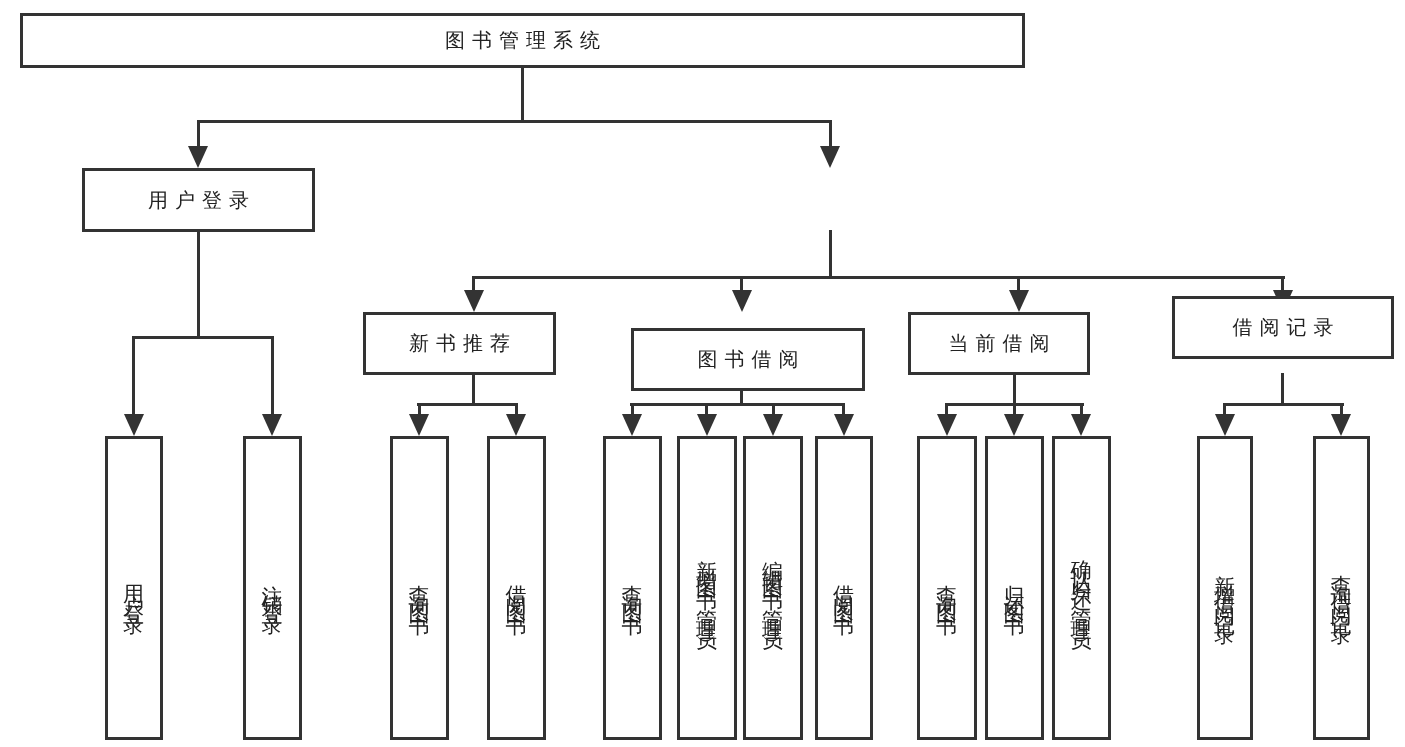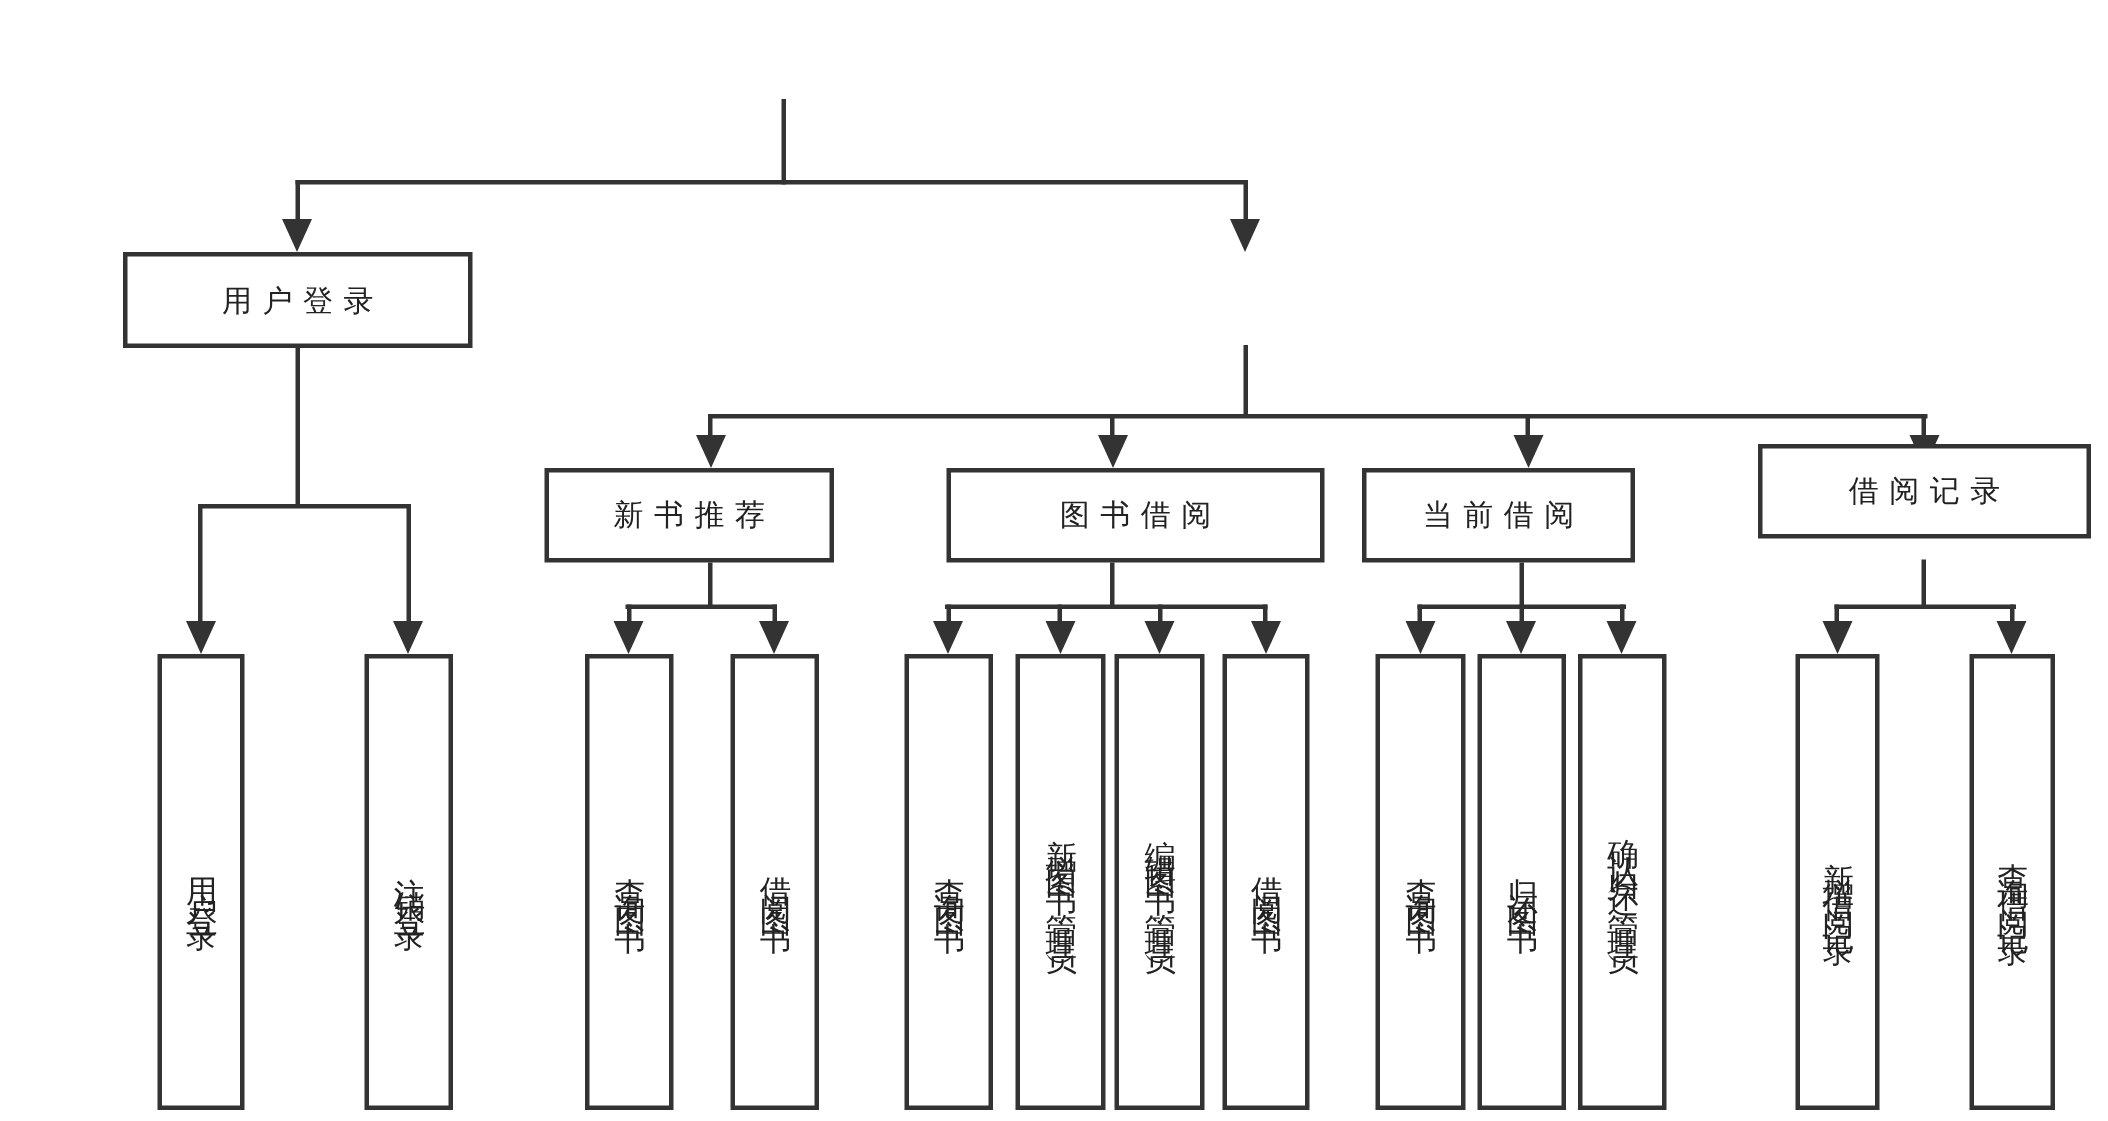--- a/index.html
+++ b/index.html
@@ -44,20 +44,21 @@
     position:absolute;left:1186px;top:717px;z-index:5;
     font-size:17px;letter-spacing:0.5px;white-space:nowrap;
     color:var(--watermark);
   }
 </style>
 </head>
 <body>
 
 <div id="diagram">
 
+  <div class="hbox" style="left:20px;top:13px;width:1005px;height:55px">图书管理系统</div>
 
   <div class="vl" style="left:521px;top:66px;height:57px"></div>
   <div class="hl" style="left:197px;top:120px;width:635px"></div>
   <div class="vl" style="left:197px;top:120px;height:28px"></div>
   <div class="vl" style="left:829px;top:120px;height:28px"></div>
   <div class="ar" style="left:188px;top:146px"></div>
   <div class="ar" style="left:820px;top:146px"></div>
 
   <div class="hbox" style="left:82px;top:168px;width:233px;height:64px">用户登录</div>
 
@@ -73,21 +74,21 @@
   <div class="vl" style="left:472px;top:276px;height:16px"></div>
   <div class="vl" style="left:740px;top:276px;height:16px"></div>
   <div class="vl" style="left:1017px;top:276px;height:16px"></div>
   <div class="vl" style="left:1281px;top:276px;height:16px"></div>
   <div class="ar" style="left:464px;top:290px"></div>
   <div class="ar" style="left:732px;top:290px"></div>
   <div class="ar" style="left:1009px;top:290px"></div>
   <div class="ar" style="left:1273px;top:290px"></div>
 
   <div class="hbox" style="left:363px;top:312px;width:193px;height:63px">新书推荐</div>
-  <div class="hbox" style="left:631px;top:312px;width:252px;height:63px">图书借阅</div>
+  <div class="hbox" style="left:631px;top:328px;width:234px;height:63px">图书借阅</div>
   <div class="hbox" style="left:908px;top:312px;width:182px;height:63px">当前借阅</div>
   <div class="hbox" style="left:1172px;top:296px;width:222px;height:63px">借阅记录</div>
 
   <div class="vl" style="left:472px;top:373px;height:32px"></div>
   <div class="hl" style="left:417px;top:403px;width:101px"></div>
   <div class="vl" style="left:418px;top:403px;height:13px"></div>
   <div class="vl" style="left:515px;top:403px;height:13px"></div>
   <div class="ar" style="left:409px;top:414px"></div>
   <div class="ar" style="left:506px;top:414px"></div>
 

